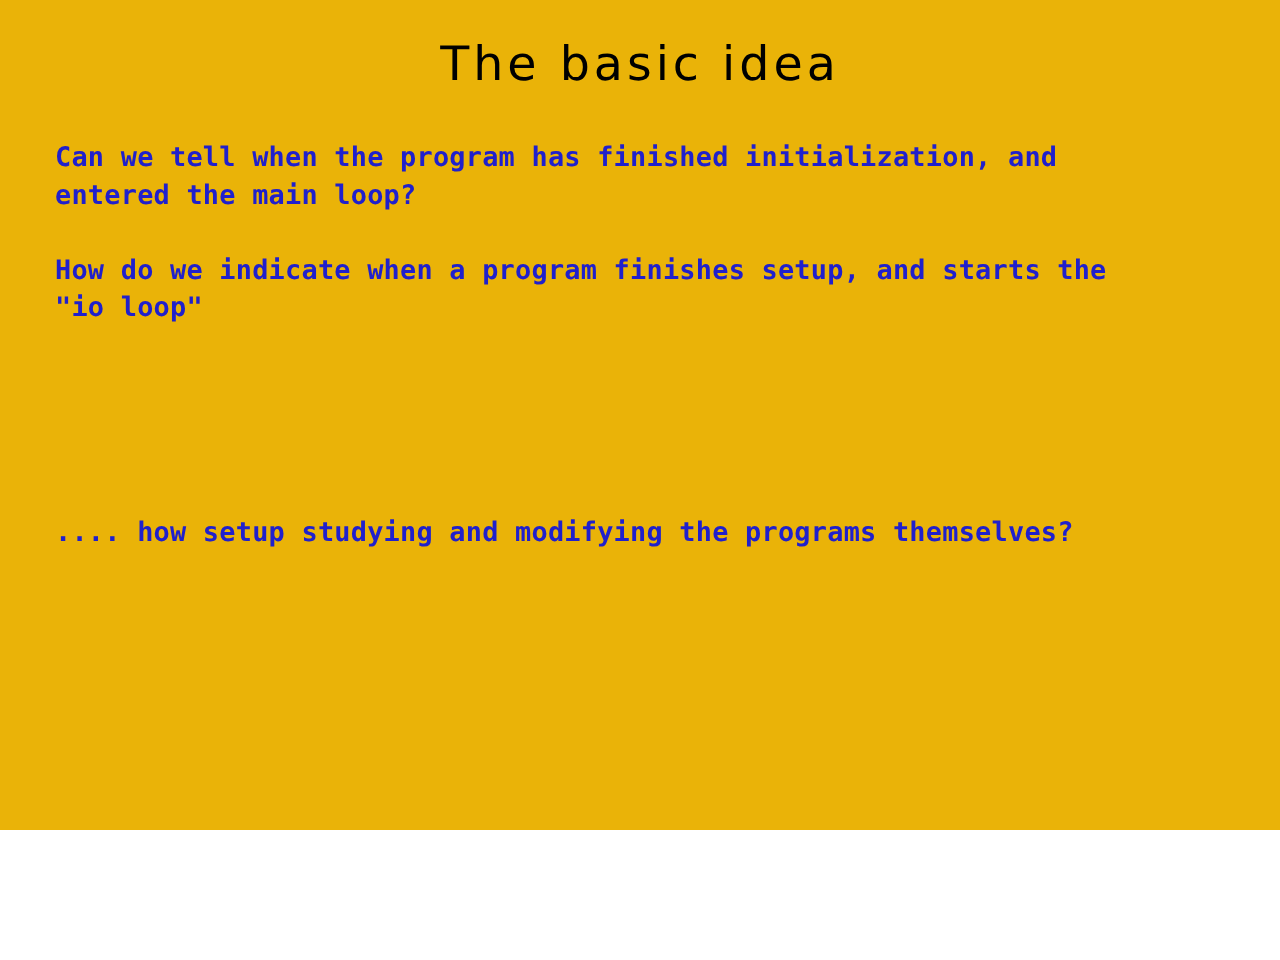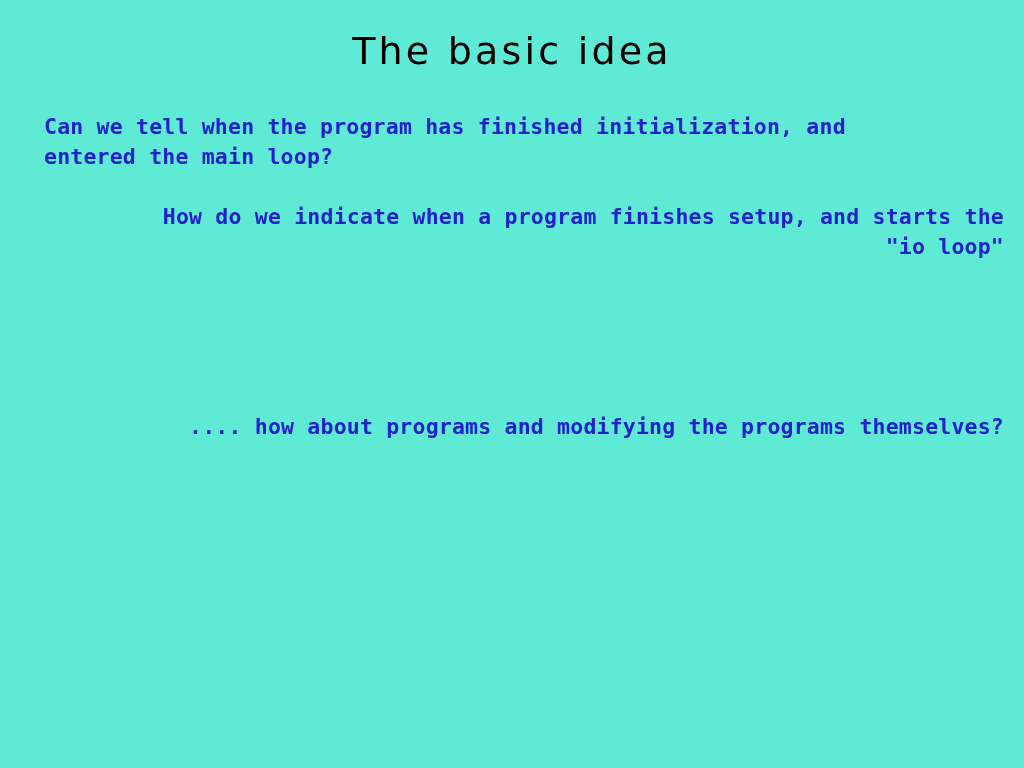--- a/index.html
+++ b/index.html
@@ -10,22 +10,22 @@
   body {
     width: 1024px;
     height: 768px;
     background: #ffffff;
     font-family: "DejaVu Sans Mono", monospace;
     overflow: hidden;
   }
   .slide {
     position: relative;
     width: 1024px;
-    height: 768px;
-    background: #5eead4;
+    height: 664px;
+    background: #eab308;
   }
 
   
   .slide-title {
     position: absolute;
     left: 0;
     top: 28px;
     width: 1024px;
     text-align: center;
     color: #000000;
@@ -49,34 +49,33 @@
     font-family: "DejaVu Sans Mono", monospace;
     font-size: 21.5px;
     font-weight: 700;
     line-height: 30px;
     letter-spacing: 0.2px;
     white-space: pre-wrap;
     margin: 0;
   }
   .para + .para {
     margin-top: 30px;
-    text-align: right;
   }
   .para.gap-large {
     margin-top: 150px;
   }
 </style>
 </head>
 <body>
 
 <div class="slide">
 
   <div class="slide-title">The basic idea</div>
 
   <div class="body-block">
     <p class="para">Can we tell when the program has finished initialization, and
 entered the main loop?</p>
     <p class="para">How do we indicate when a program finishes setup, and starts the
 "io loop"</p>
-    <p class="para gap-large">.... how about programs and modifying the programs themselves?</p>
+    <p class="para gap-large">.... how setup studying and modifying the programs themselves?</p>
   </div>
 
 </div>
 
 </body></html>

